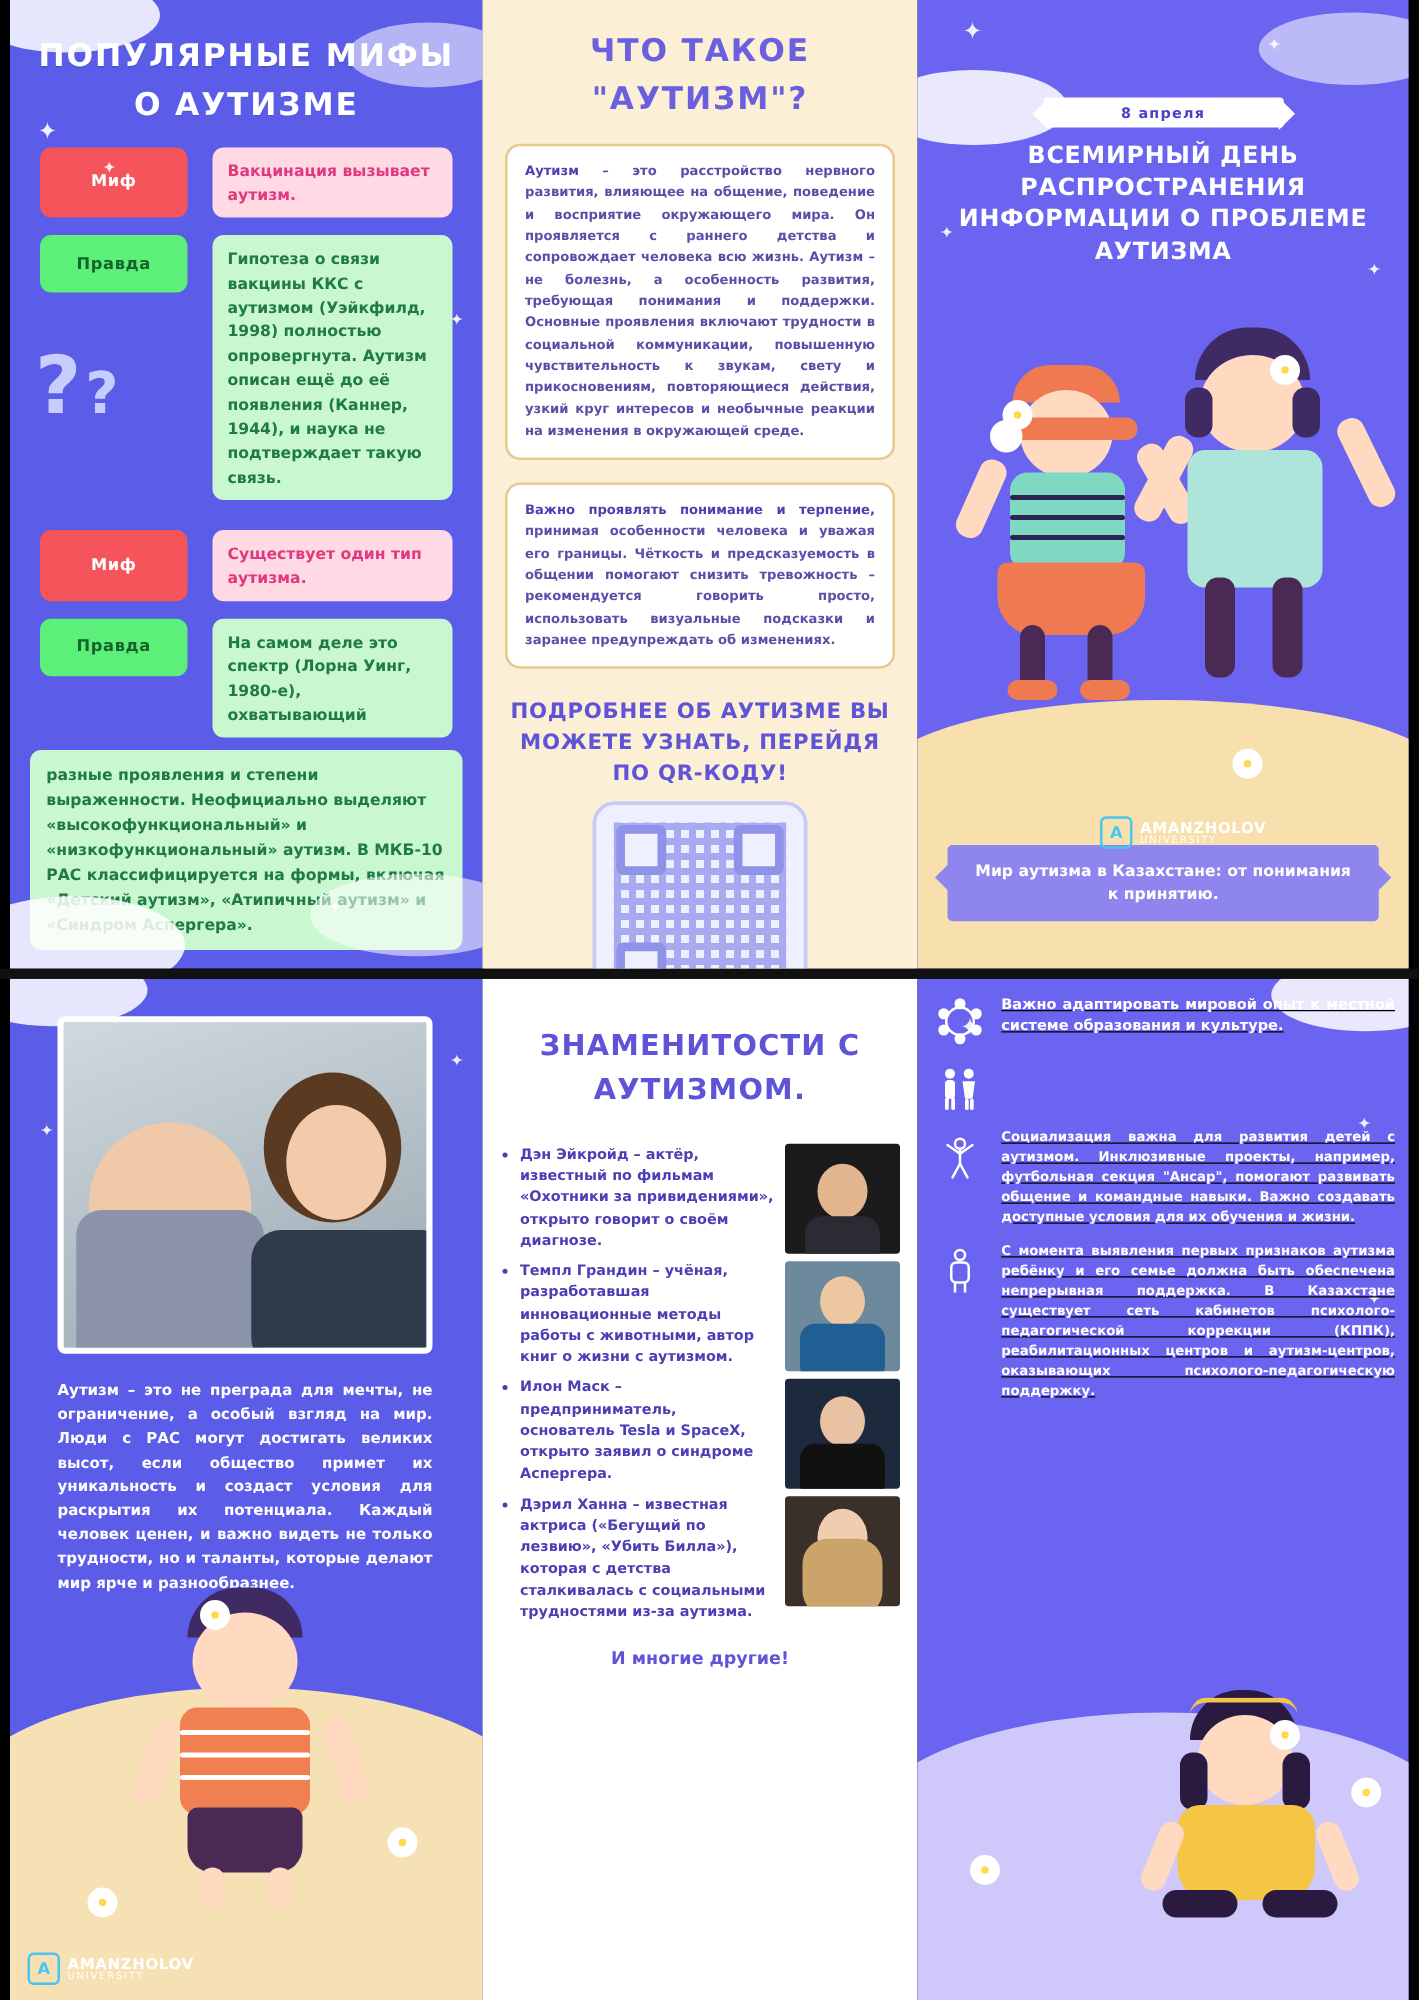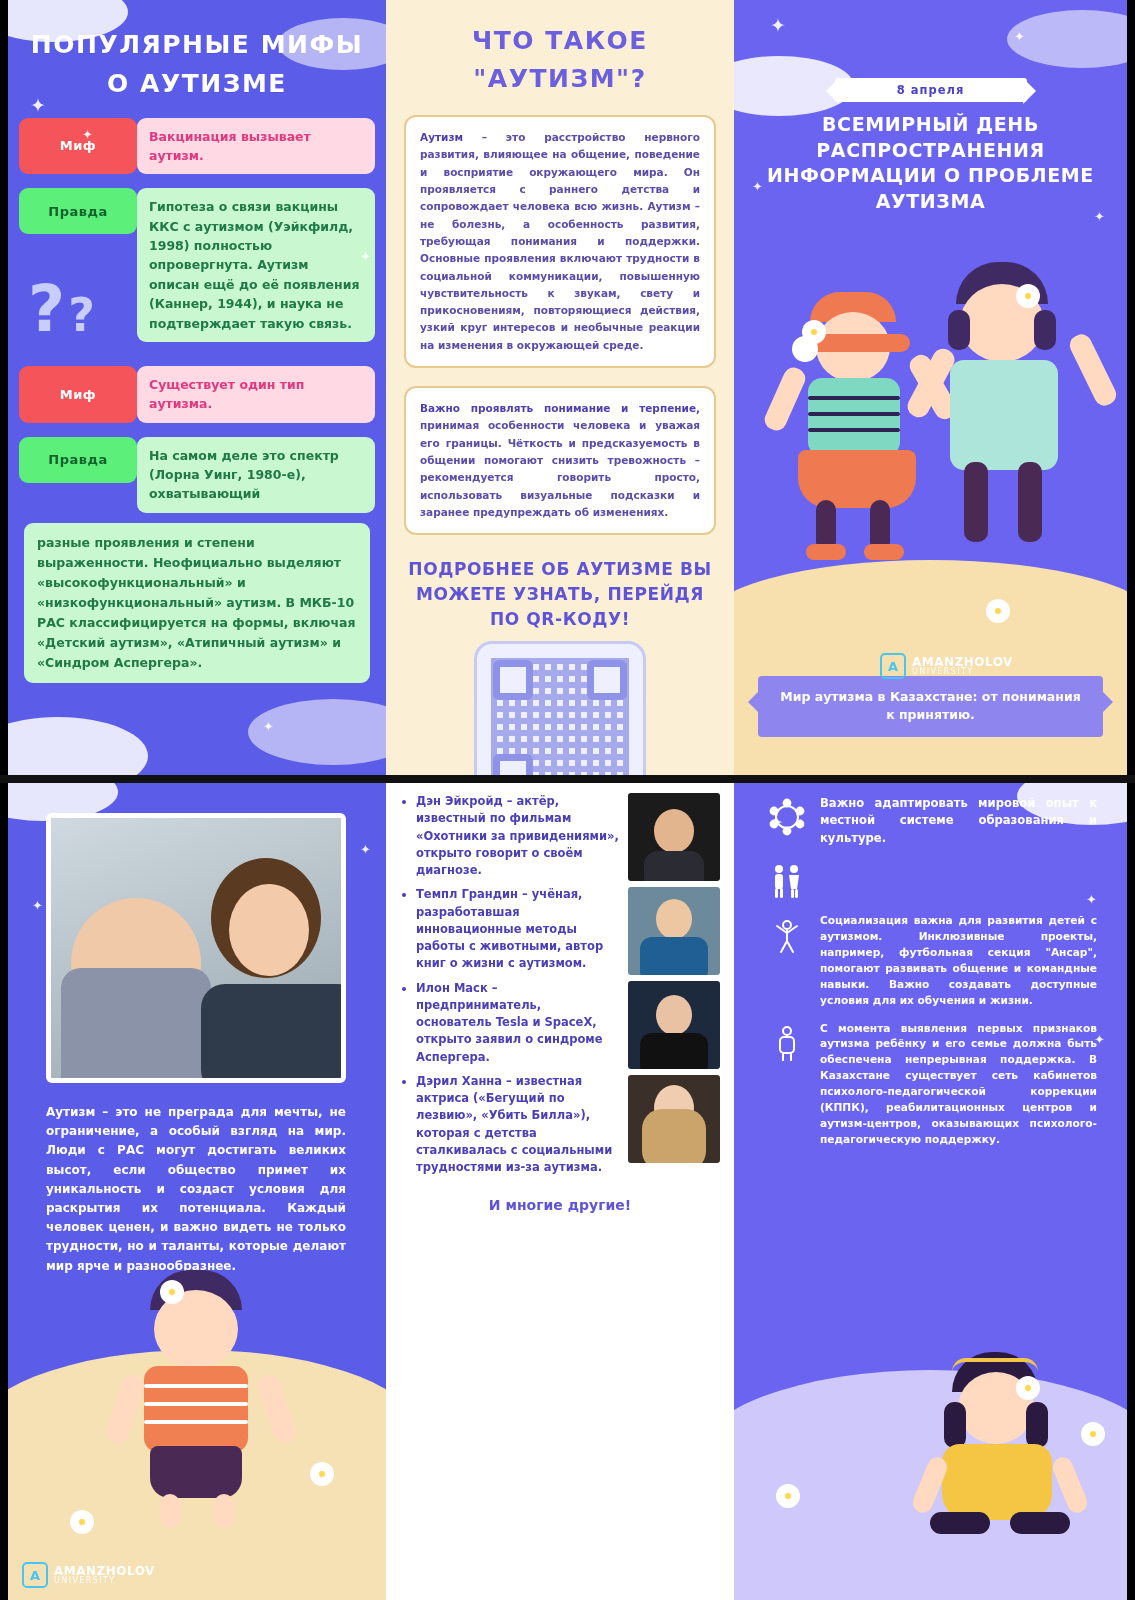--- a/index.html
+++ b/index.html
@@ -65,21 +65,21 @@
     text-shadow: 0 1px 0 rgba(0,0,0,.08);
   }
   .title-mid {
     color: #6b5fe0;
     font-size: 25px;
     line-height: 1.5;
     padding: 22px 16px 0;
   }
 
   
-  .mt-row { display: flex; gap: 0; padding: 0 11px; margin-top: 14px; }
+  .mt-row { display: flex; gap: 20px; padding: 0 24px; margin-top: 14px; }
   .tag {
     width: 118px; min-height: 46px;
     border-radius: 9px;
     display: flex; align-items: center; justify-content: center;
     font-size: 13px; font-weight: bold;
     letter-spacing: .5px;
   }
   .tag-myth { background: #f5545a; color: #fff; }
   .tag-truth { background: #5cf07b; color: #14632c; }
   .bubble {
@@ -320,23 +320,23 @@
     font-weight: bold;
     text-align: center;
     line-height: 1.45;
     letter-spacing: .8px;
     padding: 22px 16px 0;
     text-transform: uppercase;
     position: relative; z-index: 3;
   }
   .sup-row {
     display: flex; gap: 10px;
-    padding: 0 30px;
+    padding: 0 11px;
     margin-top: 12px;
-    position: relative; z-index: 3;
+    position: relative; z-index: 3; text-decoration: underline;
   }
   .sup-icon {
     width: 46px; flex: 0 0 46px;
     display: flex; align-items: flex-start; justify-content: center;
     padding-top: 2px;
   }
   .sup-text {
     flex: 1;
     color: #fff;
     font-size: 10.6px;
@@ -538,20 +538,21 @@
       <div class="uni-logo" style="left:14px; bottom:12px;">
         <div class="uni-mark">A</div>
         <div class="uni-text">
           <div class="n1">AMANZHOLOV</div>
           <div class="n2">UNIVERSITY</div>
         </div>
       </div>
     </div>
 
     <div class="panel b-mid">
+      <h1 class="title-b-mid">Знаменитости с аутизмом.</h1>
 
       <div class="celeb-wrap">
         <ul class="celeb-list">
           <li><b>Дэн Эйкройд</b><span> – актёр, известный по фильмам «Охотники за привидениями», открыто говорит о своём диагнозе.</span></li>
           <li><b>Темпл Грандин</b><span> – учёная, разработавшая инновационные методы работы с животными, автор книг о жизни с аутизмом.</span></li>
           <li><b>Илон Маск</b><span> – предприниматель, основатель Tesla и SpaceX, открыто заявил о синдроме Аспергера.</span></li>
           <li><b>Дэрил Ханна</b><span> – известная актриса («Бегущий по лезвию», «Убить Билла»), которая с детства сталкивалась с социальными трудностями из-за аутизма.</span></li>
         </ul>
 
         <div class="celeb-photos">

